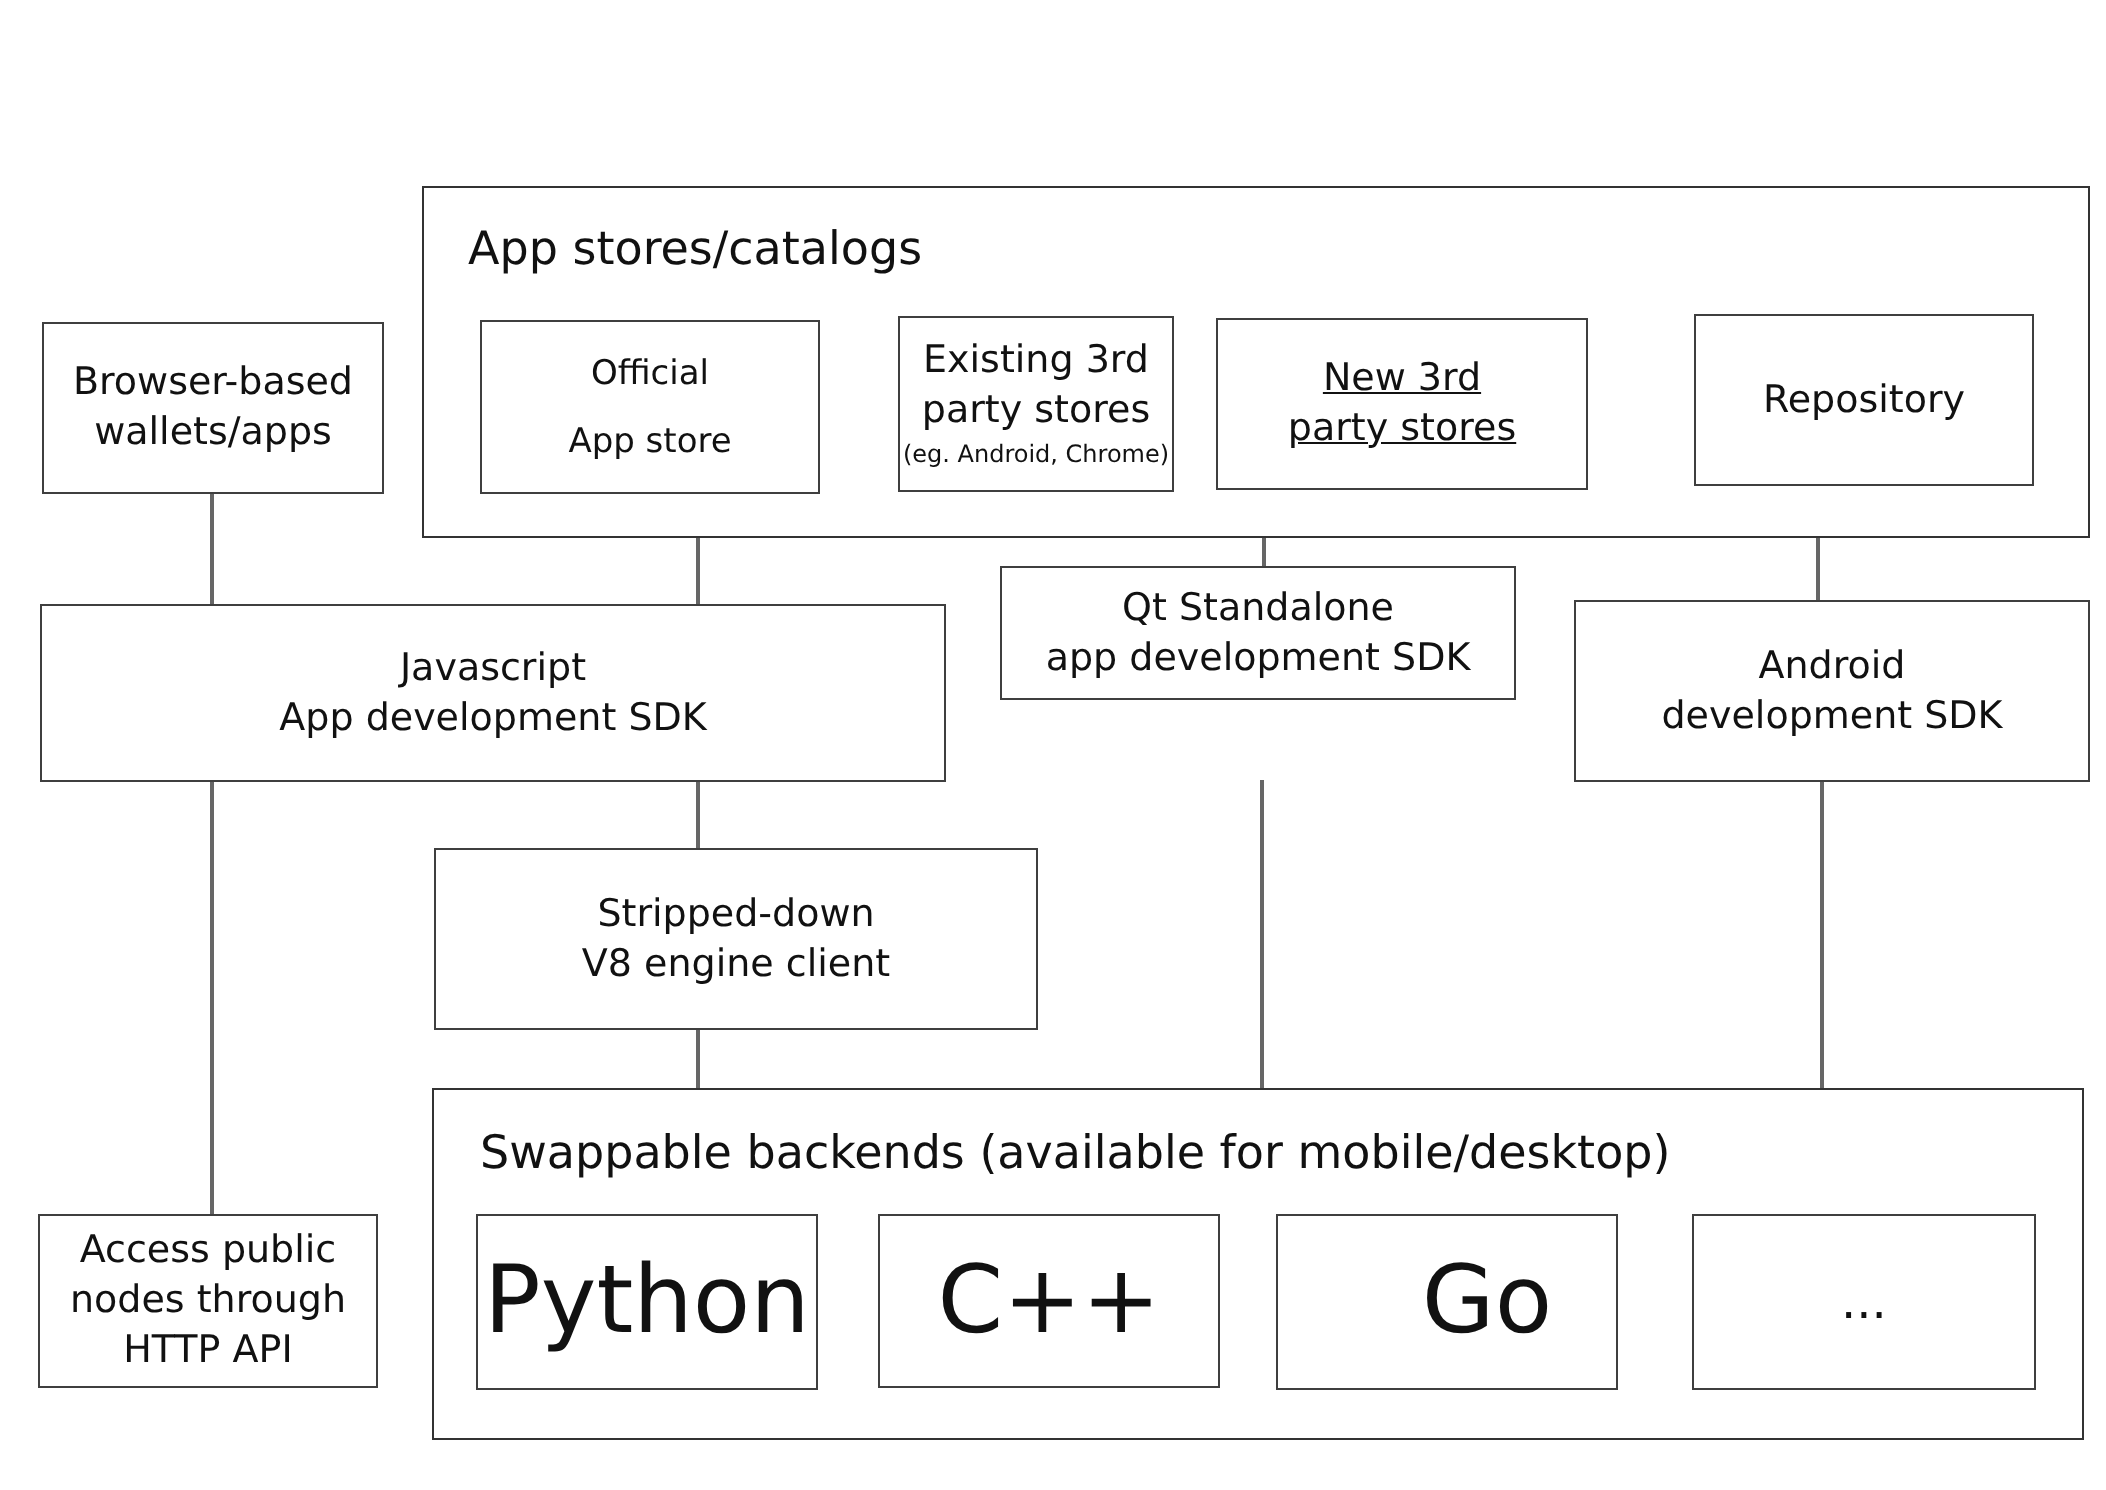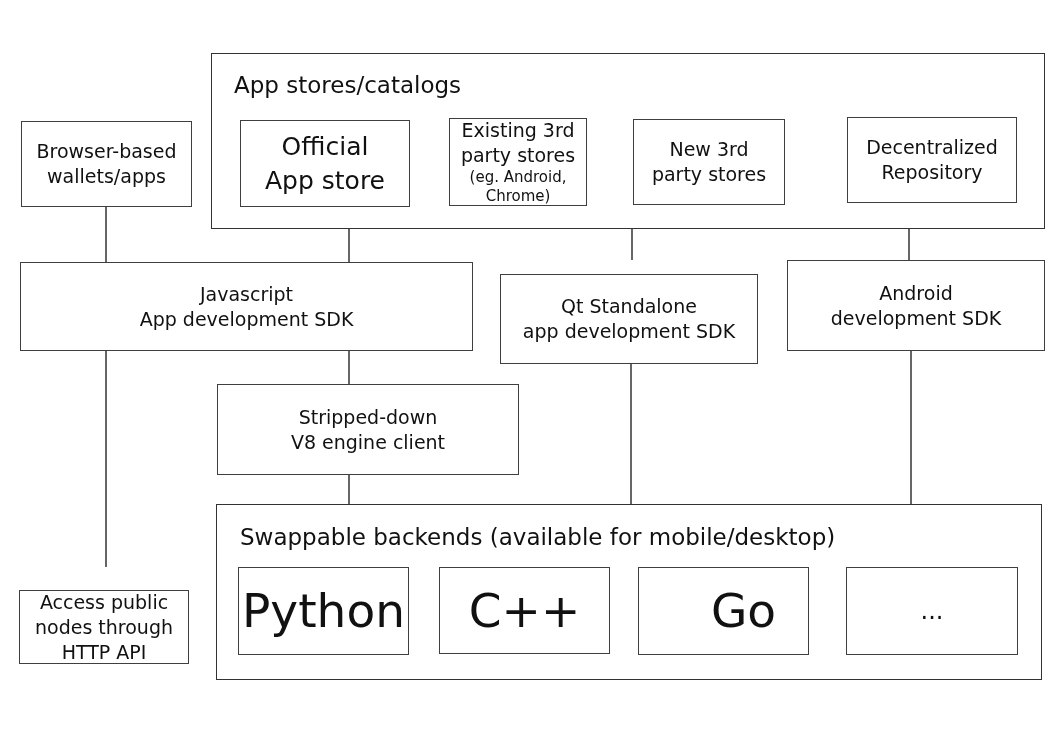--- a/index.html
+++ b/index.html
@@ -10,41 +10,41 @@
   }
   html, body { margin: 0; padding: 0; }
   body {
     width: 1053px; height: 745px;
     background: var(--bg);
     font-family: "DejaVu Sans", "Liberation Sans", sans-serif;
     color: var(--text);
     position: relative;
     overflow: hidden;
   }
-  .stage { position: absolute; inset: 0; }
+  .stage { position: absolute; inset: 0; margin-top: 40px; }
 
   
   .box {
     position: absolute;
     box-sizing: border-box;
     border: 1.5px solid var(--border);
     background: var(--bg);
     display: flex;
     flex-direction: column;
     align-items: center;
     justify-content: center;
     text-align: center;
     z-index: 2;
   }
   .box span { display: block; }
 
   .body-text  { font-size: 19px; line-height: 25px; }
-  .big-text   { font-size: 25px; line-height: 34px; }
+  .big-text   { font-size: 17px; line-height: 34px; }
   .lang-text  { font-size: 47px; line-height: 40px; }
-  .note-text  { font-size: 15px; line-height: 19px; }
+  .note-text  { font-size: 12px; line-height: 19px; }
   .dots-text  { font-size: 24px; line-height: 26px; }
 
   
   .group {
     position: absolute;
     box-sizing: border-box;
     border: 1.6px solid #333333;
     background: var(--bg);
     z-index: 1;
   }
@@ -62,39 +62,39 @@
     width: 2px;
     background: var(--line);
     z-index: 0;
   }
 
   
   #top-group        { left: 211px; top: 53px;  width: 834px; height: 176px; }
   #top-group-title  { left: 234px; top: 72px; }
   #box-official     { left: 240px; top: 120px; width: 170px; height: 87px; }
   #box-existing     { left: 449px; top: 118px; width: 138px; height: 88px; }
-  #box-new3rd       { left: 633px; top: 119px; width: 152px; height: 86px; }
+  #box-new3rd       { left: 608px; top: 119px; width: 186px; height: 86px; text-decoration: underline; }
   #box-decent       { left: 847px; top: 117px; width: 170px; height: 86px; }
 
   #box-browser      { left: 21px;  top: 121px; width: 171px; height: 86px; }
 
   #box-js           { left: 20px;  top: 262px; width: 453px; height: 89px; }
-  #box-qt           { left: 500px; top: 274px; width: 258px; height: 90px; }
+  #box-qt           { left: 500px; top: 243px; width: 258px; height: 67px; }
   #box-android      { left: 787px; top: 260px; width: 258px; height: 91px; }
 
   #box-v8           { left: 217px; top: 384px; width: 302px; height: 91px; }
 
   #bottom-group       { left: 216px; top: 504px; width: 826px; height: 176px; }
   #bottom-group-title { left: 240px; top: 524px; }
   #box-python       { left: 238px; top: 567px; width: 171px; height: 88px; }
   #box-cpp          { left: 439px; top: 567px; width: 171px; height: 87px; }
   #box-go           { left: 638px; top: 567px; width: 171px; height: 88px; padding-left: 40px; }
   #box-dots         { left: 846px; top: 567px; width: 172px; height: 88px; }
 
-  #box-access       { left: 19px;  top: 590px; width: 170px; height: 74px; }
+  #box-access       { left: 19px;  top: 567px; width: 170px; height: 87px; }
 
   #line-browser-js    { left: 105px; top: 207px; height: 55px; }
   #line-stores-js     { left: 348px; top: 229px; height: 33px; }
   #line-stores-qt     { left: 631px; top: 229px; height: 31px; }
   #line-stores-android{ left: 908px; top: 229px; height: 31px; }
   #line-js-v8         { left: 348px; top: 351px; height: 33px; }
   #line-js-access     { left: 105px; top: 351px; height: 216px; }
   #line-v8-backends   { left: 348px; top: 475px; height: 29px; }
   #line-qt-backends   { left: 630px; top: 350px; height: 154px; }
   #line-android-backends { left: 910px; top: 351px; height: 153px; }
@@ -127,21 +127,20 @@
     <span class="body-text">party stores</span>
     <span class="note-text">(eg. Android, Chrome)</span>
   </div>
 
   <div class="box" id="box-new3rd">
     <span class="body-text">New 3rd</span>
     <span class="body-text">party stores</span>
   </div>
 
   <div class="box" id="box-decent">
-    <span class="body-text">Decentralized</span>
     <span class="body-text">Repository</span>
   </div>
 
   <div class="box" id="box-browser">
     <span class="body-text">Browser-based</span>
     <span class="body-text">wallets/apps</span>
   </div>
 
   <div class="box" id="box-js">
     <span class="body-text">Javascript</span>

